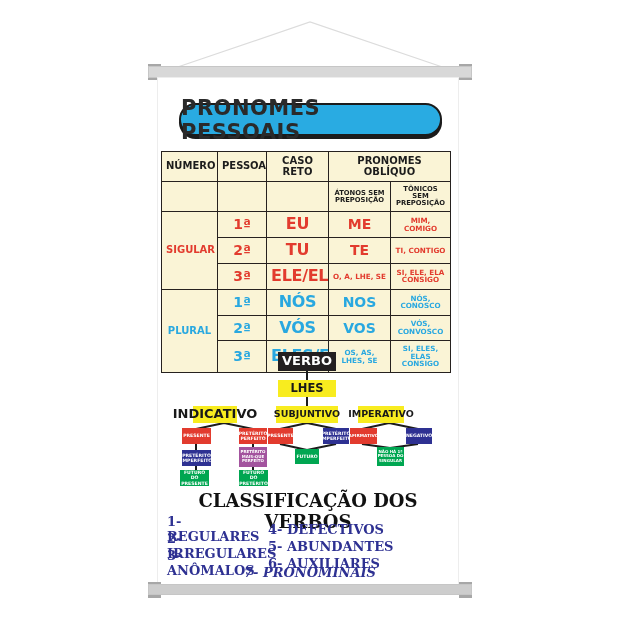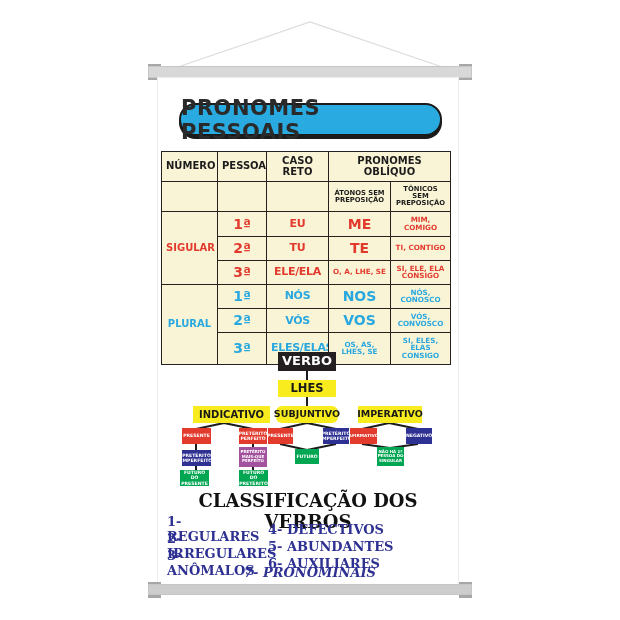--- a/index.html
+++ b/index.html
@@ -33,21 +33,21 @@
   table.pron-table th,table.pron-table td{border:1.5px solid #26211f;padding:4px;
     vertical-align:middle;line-height:1.05;overflow:hidden;}
   tr.hrow1{height:23px;} tr.hrow2{height:23px;}
   tr.drow{height:24px;} tr.drow-last{height:25px;}
   th.head{font-size:10px;color:#1c1c1c;letter-spacing:0;}
   th.sub{font-size:6.8px;color:#1c1c1c;}
   tr.sing{color:var(--singular,#e23b2e);}
   tr.plur{color:var(--plural,#29a8e0);}
   td.group{font-size:10px;}
   td.person{font-size:14px;}
-  td.reto{font-size:11px;letter-spacing:-.3px;}
+  td.reto{font-size:16px;letter-spacing:-.3px;}
   td.big{font-size:14px;}
   td.small{font-size:7.2px;line-height:1.15;}
 
   
   .connector-svg{position:absolute;left:0;top:0;pointer-events:none;}
   .dbox{position:absolute;display:flex;align-items:center;justify-content:center;
     text-align:center;font-weight:bold;line-height:1.15;}
   .dbox.black{background:var(--black_box,#231f20);color:#fff;}
   .dbox.yellow{background:var(--yellow,#f8ec1f);color:#191919;}
   .dbox.red{background:var(--red,#e23b2e);color:#fff;}
@@ -152,23 +152,23 @@
              M196 444 V450 M196 466 V471
              M253 444 V448 M253 467 V471
              M307 423 L280 429 M307 423 L336 429
              M280 444 L307 450 M336 444 L307 450
              M389 423 L362 429 M389 423 L418 429
              M362 444 L390 448 M418 444 L390 448" fill="none" stroke="#1c1c1c" stroke-width="2"></path>
   </svg>
 
   <div class="dbox black" style="left:278px;top:352px;width:58px;height:19px;font-size:13px;">VERBO</div>
   <div class="dbox yellow" style="left:278px;top:380px;width:58px;height:17px;font-size:11.5px;">LHES</div>
-  <div class="dbox yellow" style="left:193px;top:406px;width:77px;height:17px;font-size:10px;">INDICATIVO</div>
-  <div class="dbox yellow" style="left:276px;top:406px;width:62px;height:17px;font-size:9.5px;border-radius:6px;">SUBJUNTIVO</div>
-  <div class="dbox yellow" style="left:358px;top:406px;width:64px;height:17px;font-size:9.5px;">IMPERATIVO</div>
+  <div class="dbox yellow" style="left:193px;top:406px;width:44px;height:17px;font-size:13px;">INDICATIVO</div>
+  <div class="dbox yellow" style="left:276px;top:406px;width:62px;height:17px;font-size:9.5px;">SUBJUNTIVO</div>
+  <div class="dbox yellow" style="left:358px;top:406px;width:46px;height:17px;font-size:9.5px;">IMPERATIVO</div>
 
   <div class="dbox red" style="left:182px;top:428px;width:29px;height:16px;font-size:4.6px;">PRESENTE</div>
   <div class="dbox red" style="left:239px;top:428px;width:28px;height:16px;font-size:4.6px;">PRETÉRITO PERFEITO</div>
   <div class="dbox navy" style="left:182px;top:450px;width:29px;height:16px;font-size:4.6px;">PRETÉRITO IMPERFEITO</div>
   <div class="dbox purple" style="left:239px;top:447px;width:28px;height:20px;font-size:4px;">PRETÉRITO MAIS-QUE PERFEITO</div>
   <div class="dbox green" style="left:180px;top:470px;width:29px;height:16px;font-size:4.6px;">FUTURO DO PRESENTE</div>
   <div class="dbox green" style="left:239px;top:470px;width:29px;height:16px;font-size:4.6px;">FUTURO DO PRETÉRITO</div>
 
   <div class="dbox red" style="left:268px;top:428px;width:25px;height:16px;font-size:4.6px;">PRESENTE</div>
   <div class="dbox navy" style="left:323px;top:428px;width:26px;height:16px;font-size:4.6px;">PRETÉRITO IMPERFEITO</div>

